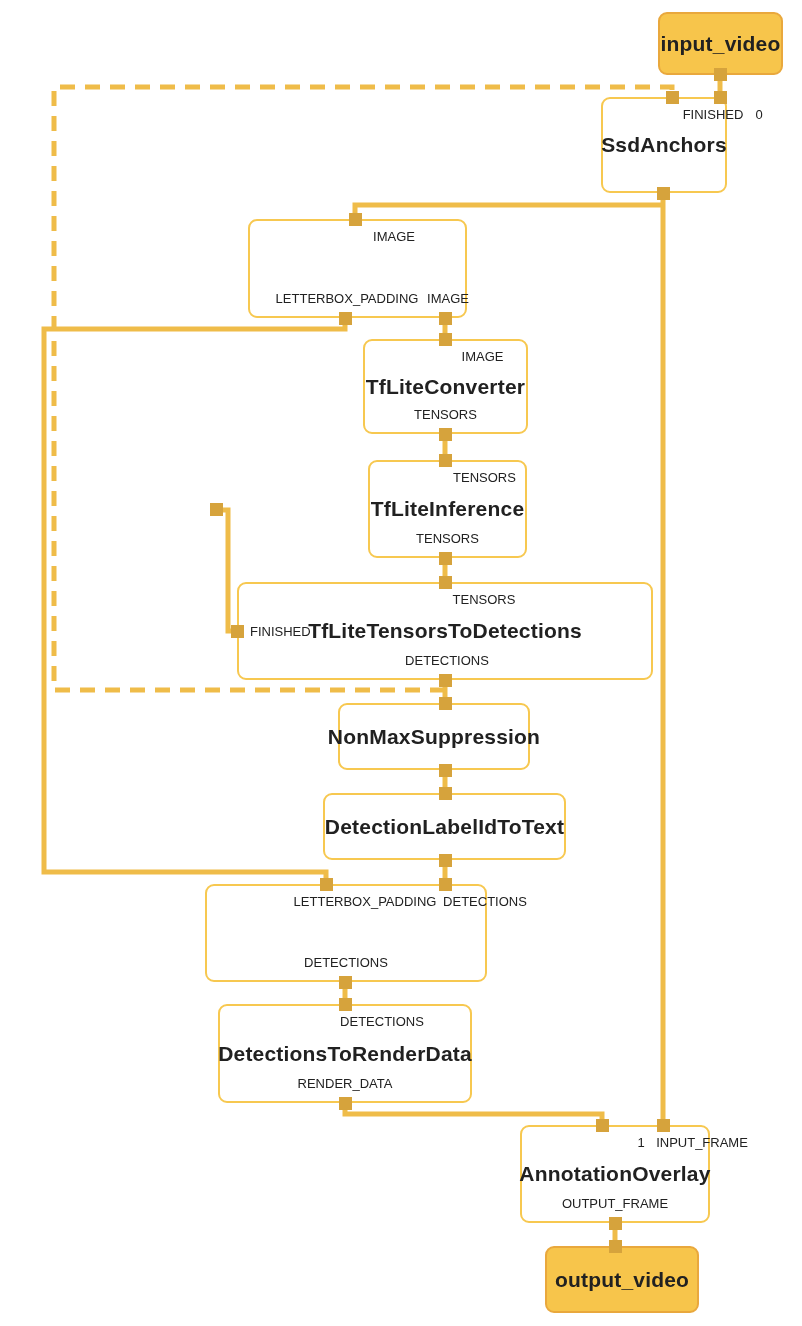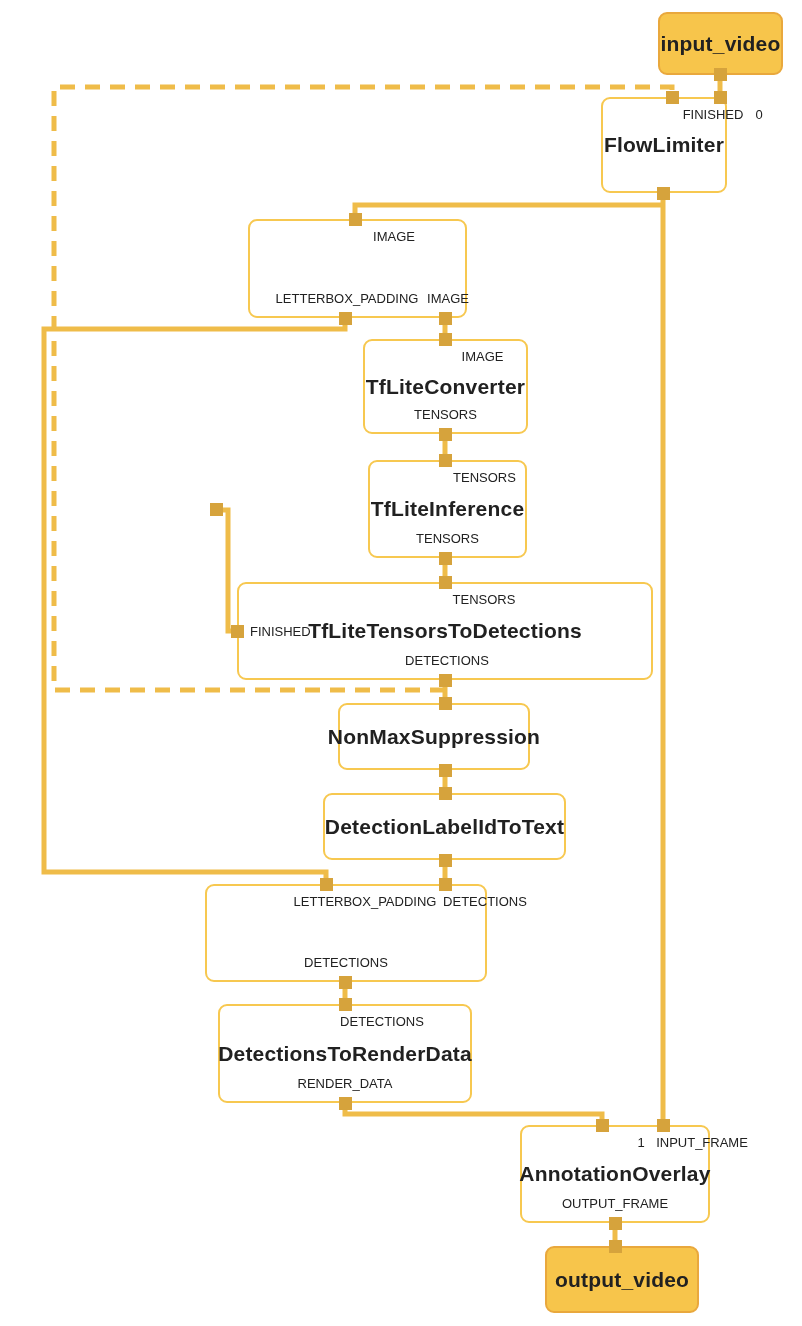--- a/index.html
+++ b/index.html
@@ -63,21 +63,21 @@
     <polyline class="edge dashed" points="445,690 54,690 54,87 672,87 672,97"></polyline>
   </svg>
 
   <div class="node terminal" style="left:658px;top:12px;width:125px;height:63px">
     <span class="title">input_video</span>
   </div>
 
   <div class="node" style="left:601px;top:97px;width:126px;height:96px">
     <span class="plabel top" style="left:73px">FINISHED</span>
     <span class="plabel top" style="left:119px">0</span>
-    <span class="title">FlowLimiter</span>
+    <span class="title">SsdAnchors</span>
   </div>
 
   <div class="node" style="left:248px;top:219px;width:219px;height:99px">
     <span class="plabel top" style="left:107px">IMAGE</span>
     <span class="plabel bottom" style="left:97px">LETTERBOX_PADDING</span>
     <span class="plabel bottom" style="left:198px">IMAGE</span>
   </div>
 
   <div class="node" style="left:363px;top:339px;width:165px;height:95px">
     <span class="plabel top" style="left:50%">IMAGE</span>

